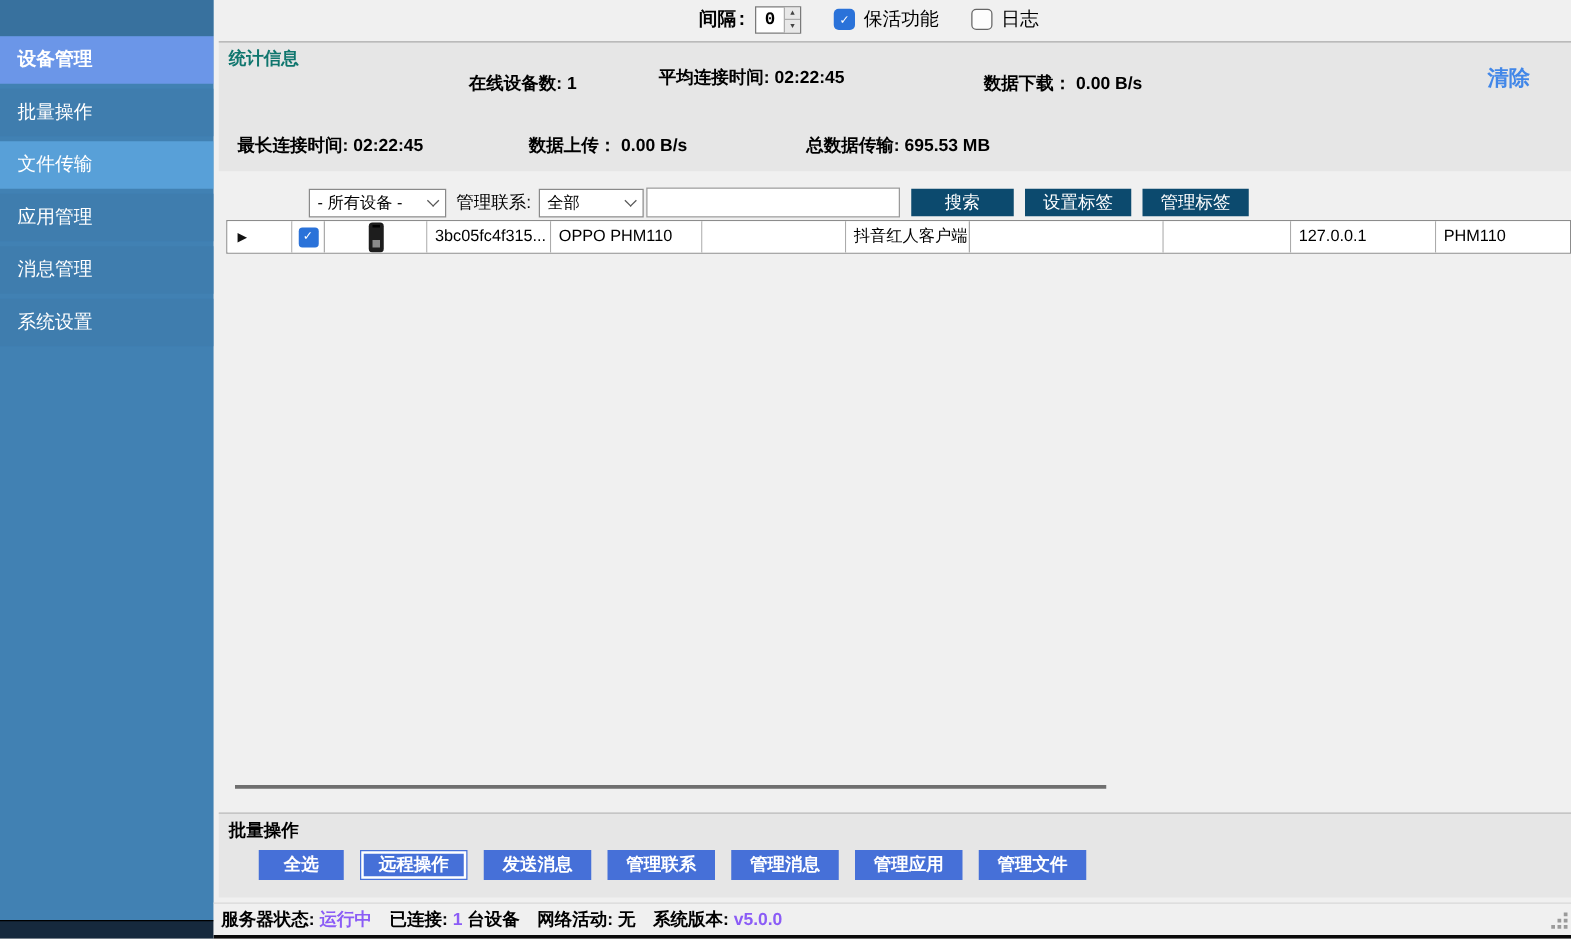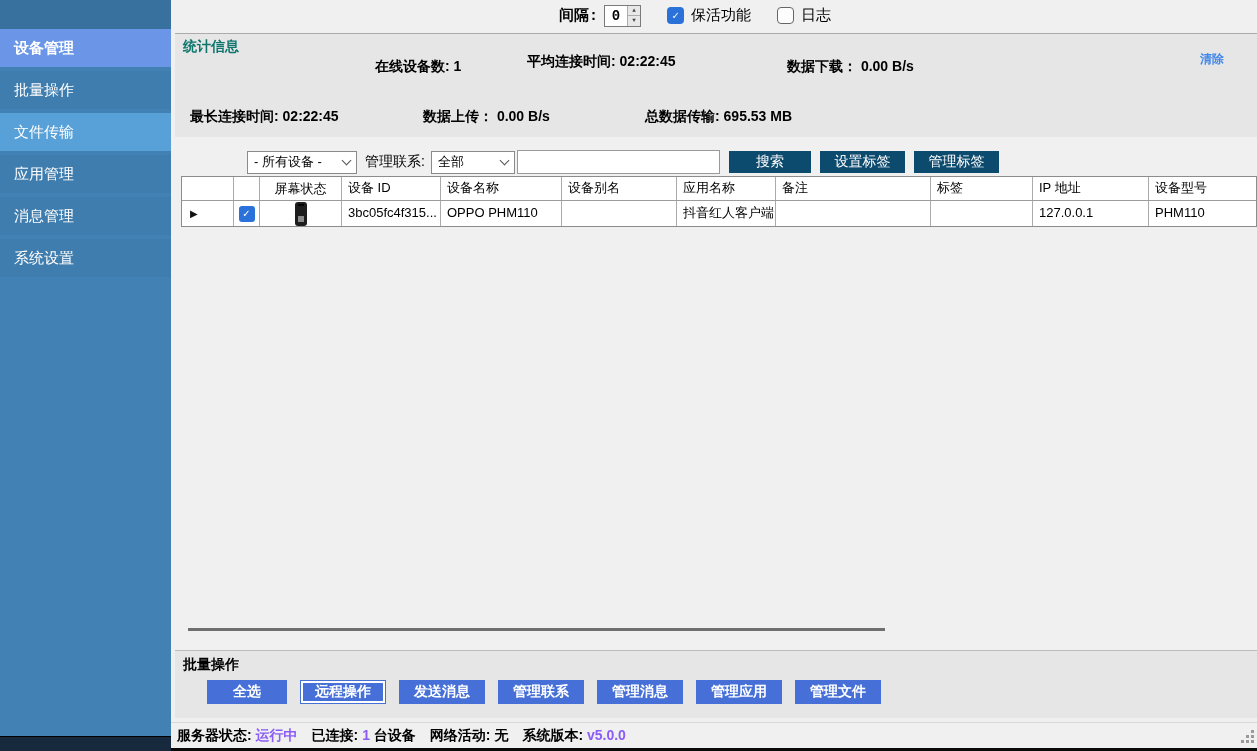--- a/index.html
+++ b/index.html
@@ -33,21 +33,21 @@
   .chk { width:17px; height:17px; border-radius:4px; margin-right:7px; display:inline-flex;
          align-items:center; justify-content:center; }
   .chk.on { background:#2a72d9; color:#fff; font-size:11px; font-weight:bold; }
   .chk.off { background:#fdfdfd; border:1px solid #666; }
 
   
   .stats-panel { position:absolute; left:4px; top:33px; right:0; height:104px; background:#e6e6e6;
                  border-top:1px solid #ababab; }
   .panel-title { position:absolute; left:8px; top:4px; font-size:14px; font-weight:bold; color:#0f766e; }
   .stat { position:absolute; font-size:14px; font-weight:bold; color:#000; white-space:nowrap; }
-  .clear-link { position:absolute; right:33px; top:17px; font-size:12px; font-weight:bold;
+  .clear-link { position:absolute; right:33px; top:17px; font-size:17px; font-weight:bold;
                 color:#4287e8; cursor:pointer; text-decoration:none; }
 
   
   .filter-row { position:absolute; left:0; top:148px; width:100%; height:28px; display:flex; align-items:center; padding-left:76px; }
   .select { display:flex; align-items:center; justify-content:space-between; background:#fff;
             border:1px solid #8a8a8a; height:23px; font-size:13px; padding:0 6px; cursor:pointer; }
   .select.dev { width:110px; }
   .select.acc { width:84px; }
   .chev { width:7px; height:7px; border-right:1px solid #555; border-bottom:1px solid #555;
           transform:rotate(45deg); margin-top:-4px; }
@@ -83,21 +83,21 @@
   
   .scroll-thumb { position:absolute; left:17px; top:628px; width:697px; height:3px; background:#6f6f6f; cursor:grab; }
 
   
   .batch-panel { position:absolute; left:4px; top:650px; right:0; height:68px; background:#e6e6e6;
                  border-top:1px solid #bbb; }
   .batch-title { position:absolute; left:8px; top:5px; font-size:14px; font-weight:bold; color:#000; }
   .batch-btns { position:absolute; left:32px; top:29px; display:flex; }
   .bbtn { height:24px; background:#4670d8; color:#fff; border:none; font-size:14px; font-weight:bold;
           font-family:inherit; cursor:pointer; margin-right:13px; }
-  .bbtn.b0 { width:80px; } .bbtn.bn { width:86px; }
+  .bbtn.b0 { width:68px; } .bbtn.bn { width:86px; }
   .bbtn.focused { outline:2px solid #fff; outline-offset:-3px; }
 
   
   .statusbar { position:absolute; left:0; top:722px; width:100%; height:26px; background:#f0f0f0;
                border-top:1px solid #d8d8d8; display:flex; align-items:center; padding-left:6px;
                font-size:14px; font-weight:bold; color:#000; }
   .statusbar .seg { margin-right:14px; white-space:nowrap; }
   .val-blue { color:#8b5cf6; }
   .grip { position:absolute; right:3px; bottom:5px; width:12px; height:12px; }
   .grip i { position:absolute; width:3px; height:3px; background:#9a9a9a; }
@@ -183,33 +183,20 @@
         <span>全部</span>
         <i class="chev"></i>
       </div>
       <input class="search-input" type="text" value="" style="">
       <button class="btn search">搜索</button>
       <button class="btn tag">设置标签</button>
       <button class="btn tag">管理标签</button>
     </div>
 
     <div class="dev-table">
-      <div class="trow head">
-        <div class="cell c0"></div>
-        <div class="cell c1"></div>
-        <div class="cell c2">屏幕状态</div>
-        <div class="cell c3">设备 ID</div>
-        <div class="cell c4">设备名称</div>
-        <div class="cell c5">设备别名</div>
-        <div class="cell c6">应用名称</div>
-        <div class="cell c7">备注</div>
-        <div class="cell c8">标签</div>
-        <div class="cell c9">IP 地址</div>
-        <div class="cell c10">设备型号</div>
-      </div>
       <div class="trow data">
         <div class="cell c0">
           <span class="expander">▶</span>
         </div>
         <div class="cell c1">
           <span class="row-chk">✓</span>
         </div>
         <div class="cell c2">
           <span class="phone"></span>
         </div>

